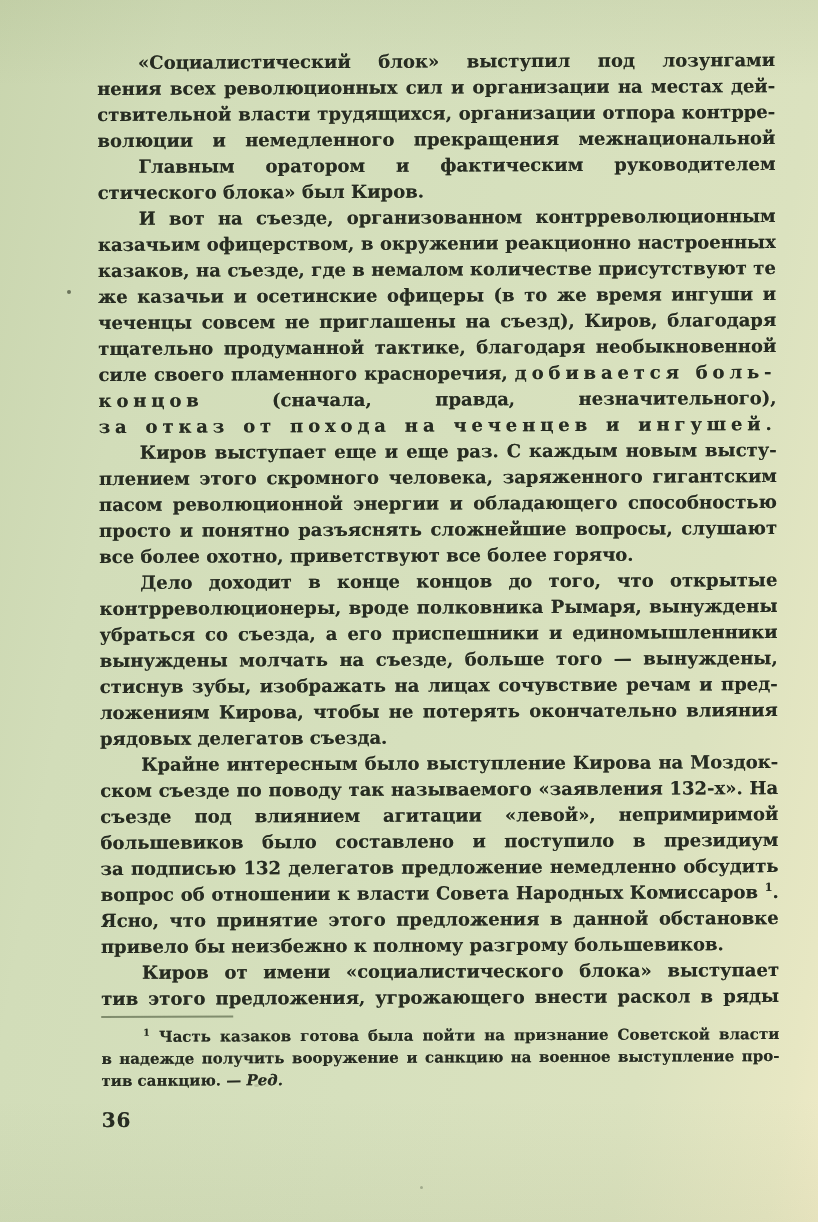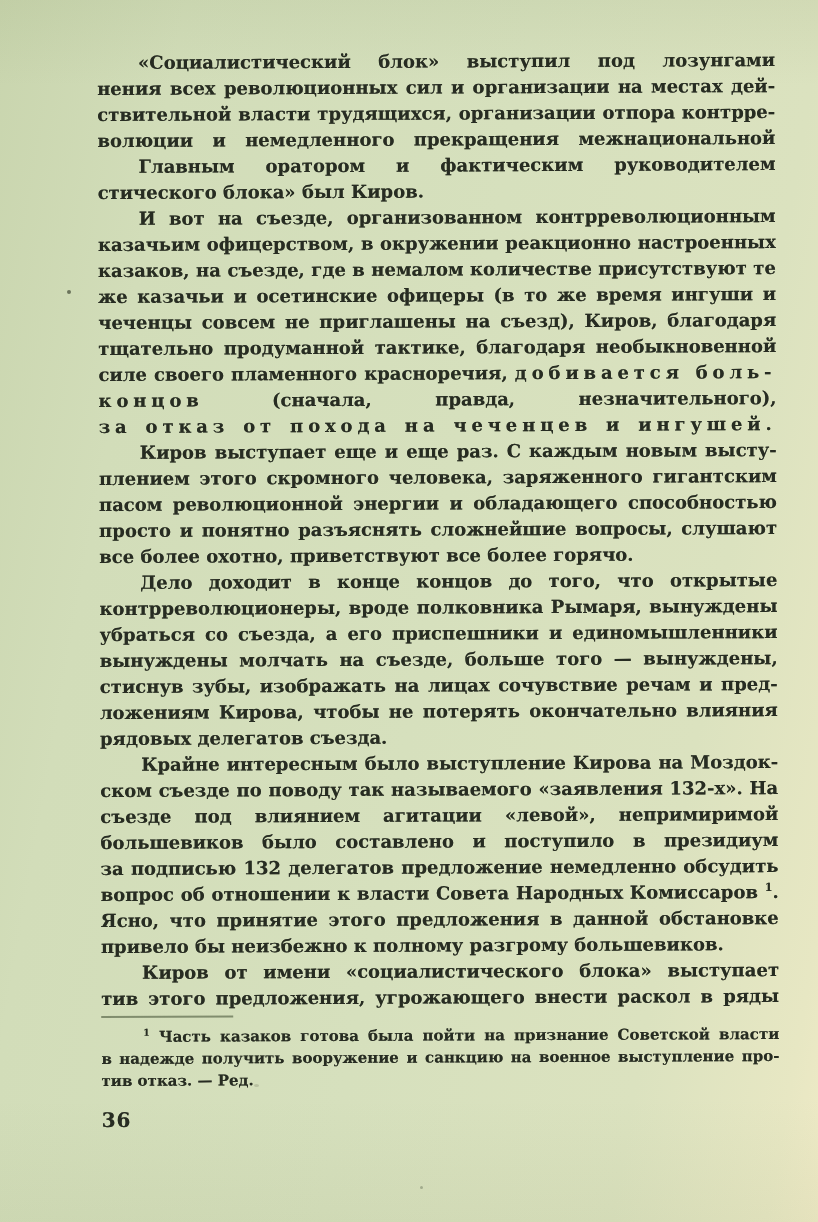--- a/index.html
+++ b/index.html
@@ -17,21 +17,21 @@
   }
   .line{
     font-size:18px;line-height:26px;height:26px;overflow:hidden;
     font-weight:bold;
     text-align:justify;text-align-last:justify;
     text-shadow:0 0 0.5px rgba(32,38,26,0.55);
   }
   .line.no-j{text-align-last:left;}
   .line.indent{text-indent:41px;}
   .sp{letter-spacing:0.27em;}
-  .it{}
+  .it{font-style:italic;}
   sup{font-size:0.62em;line-height:0;vertical-align:super;}
   .fn-rule{
     margin-top:4px;margin-bottom:9px;width:132px;height:0;
     border-top:2px solid rgba(74,86,58,0.6);
   }
   #footnote .line{font-size:15px;line-height:21.5px;height:22px;}
   #footnote .line.indent{text-indent:42px;}
   .pageno{
     margin-top:15px;font-size:20px;font-weight:bold;letter-spacing:1px;
     text-shadow:0 0 0.5px rgba(32,38,26,0.55);
@@ -81,20 +81,20 @@
       <div class="line"><span>вопрос об отношении к власти Совета Народных Комиссаров </span><sup>1</sup><span>.</span></div>
       <div class="line"><span>Ясно, что принятие этого предложения в данной обстановке</span></div>
       <div class="line no-j"><span>привело бы неизбежно к полному разгрому большевиков.</span></div>
       <div class="line indent"><span>Киров от имени «социалистического блока» выступает про-</span></div>
       <div class="line"><span>тив этого предложения, угрожающего внести раскол в ряды</span></div>
     </div>
   <div class="fn-rule"></div>
   <div id="footnote">
       <div class="line indent"><sup>1</sup><span> Часть казаков готова была пойти на признание Советской власти</span></div>
       <div class="line"><span>в надежде получить вооружение и санкцию на военное выступление про-</span></div>
-      <div class="line no-j"><span>тив отказ. — </span><span class="it">Ред.</span></div>
+      <div class="line no-j"><span>тив санкцию. — </span><span class="it">Ред.</span></div>
     </div>
   <div class="pageno">36</div>
 </div>
 
 <div class="speck s1"></div>
 <div class="speck s2"></div>
 <div class="speck s3"></div>
 
 </body></html>

